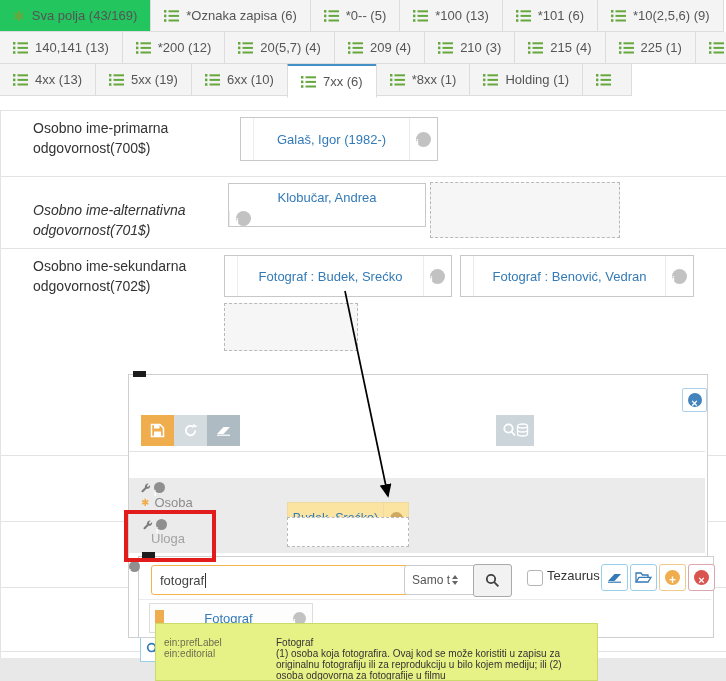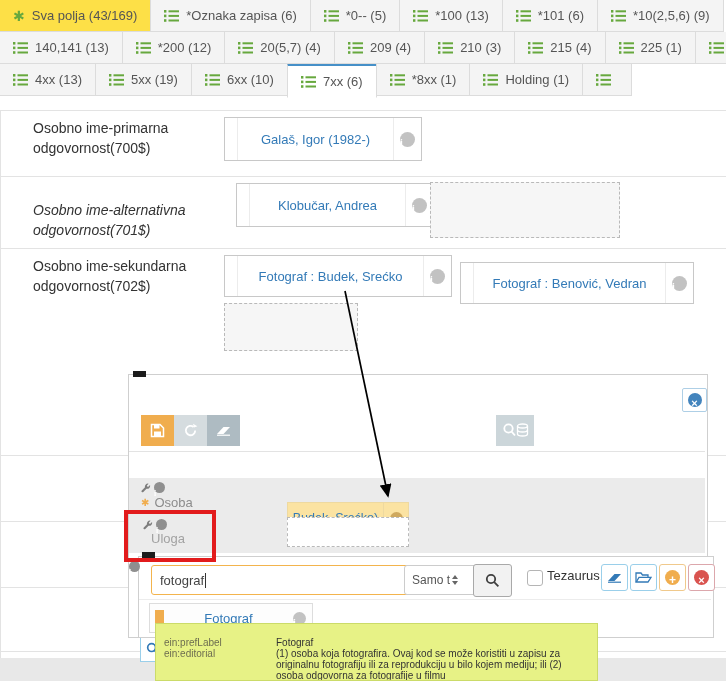--- a/index.html
+++ b/index.html
@@ -4,21 +4,21 @@
 <style>
   html,body{margin:0;padding:0;background:#fff;}
   .stage{position:relative;width:726px;height:681px;overflow:hidden;background:#fff;
          font-family:"Liberation Sans","DejaVu Sans",sans-serif;color:#333;}
   
   .tabs{position:absolute;left:0;top:0;width:726px;}
   .tabrow{display:flex;overflow:hidden;width:726px;}
   .tab{display:flex;align-items:center;gap:7px;padding:0 13px;height:31px;background:#f4f4f4;
        border:1px solid #dcdcdc;margin-left:-1px;margin-top:-1px;color:#555;font-size:13px;
        white-space:nowrap;flex:0 0 auto;cursor:pointer;}
-  .tab.first{background:#fde047;text-align:right;}
+  .tab.first{background:#22c55e;text-align:right;}
   .tab.active{background:#fff;border-top:3px solid #4690c8;border-bottom-color:#fff;}
   .ic{display:inline-flex;align-items:center;justify-content:center;}
   .ic-asterisk-green::before{content:"✱";color:#67a83e;font-size:14px;}
   .ic-asterisk-orange::before{content:"✱";color:#f0ad4e;font-size:10px;}
   
   .hline{position:absolute;height:1px;background:#e3e3e3;}
   .vline{position:absolute;width:1px;background:#e3e3e3;}
   
   .frm-label{position:absolute;left:8px;width:208px;font-size:14px;line-height:1.45;color:#333;margin-left:25px;}
   .vbox{position:absolute;display:flex;align-items:stretch;background:#fff;border:1px solid #c8c8c8;}
@@ -415,47 +415,47 @@
   <div class="hline" style="left:0;top:110px;width:726px;"></div>
   <div class="hline" style="left:0;top:176px;width:726px;"></div>
   <div class="hline" style="left:0;top:248px;width:726px;"></div>
   <div class="hline" style="left:0;top:455px;width:726px;z-index:3;"></div>
   <div class="hline" style="left:0;top:521px;width:726px;z-index:3;"></div>
   <div class="hline" style="left:0;top:587px;width:726px;z-index:3;"></div>
   <div class="hline" style="left:0;top:651px;width:726px;z-index:3;"></div>
   <div class="vline" style="left:0;top:110px;height:548px;"></div>
 
   <div class="frm-label" style="top:118px;">Osobno ime-primarna odgovornost(700$)</div>
-  <div class="vbox" style="left:224px;top:117px;width:196px;height:42px;">
+  <div class="vbox" style="left:240px;top:117px;width:196px;height:42px;">
     <div class="vbox-handle"></div>
     <div class="vbox-text">Galaš, Igor (1982-)</div>
     <div class="vbox-info">
         <span class="ic-info"></span>
       </div>
   </div>
 
   <div class="frm-label" style="top:200px;font-style:italic;">Osobno ime-alternativna odgovornost(701$)</div>
-  <div class="vbox" style="left:236px;top:183px;width:196px;height:42px;">
+  <div class="vbox" style="left:228px;top:183px;width:196px;height:42px;flex-direction:column;">
     <div class="vbox-handle"></div>
     <div class="vbox-text">Klobučar, Andrea</div>
     <div class="vbox-info">
         <span class="ic-info"></span>
       </div>
   </div>
   <div class="dashed" style="left:430px;top:182px;width:188px;height:54px;background:#f6f6f6;"></div>
 
   <div class="frm-label" style="top:256px;">Osobno ime-sekundarna odgovornost(702$)</div>
   <div class="vbox" style="left:224px;top:255px;width:226px;height:40px;">
     <div class="vbox-handle"></div>
     <div class="vbox-text">Fotograf : Budek, Srećko</div>
     <div class="vbox-info">
         <span class="ic-info"></span>
       </div>
   </div>
-  <div class="vbox" style="left:460px;top:255px;width:232px;height:40px;margin-top:7px;">
+  <div class="vbox" style="left:460px;top:255px;width:232px;height:40px;">
     <div class="vbox-handle"></div>
     <div class="vbox-text">Fotograf : Benović, Vedran</div>
     <div class="vbox-info">
         <span class="ic-info"></span>
       </div>
   </div>
   <div class="dashed" style="left:224px;top:303px;width:132px;height:46px;background:#f6f6f6;"></div>
 
   <div class="footerbar"></div>
 

